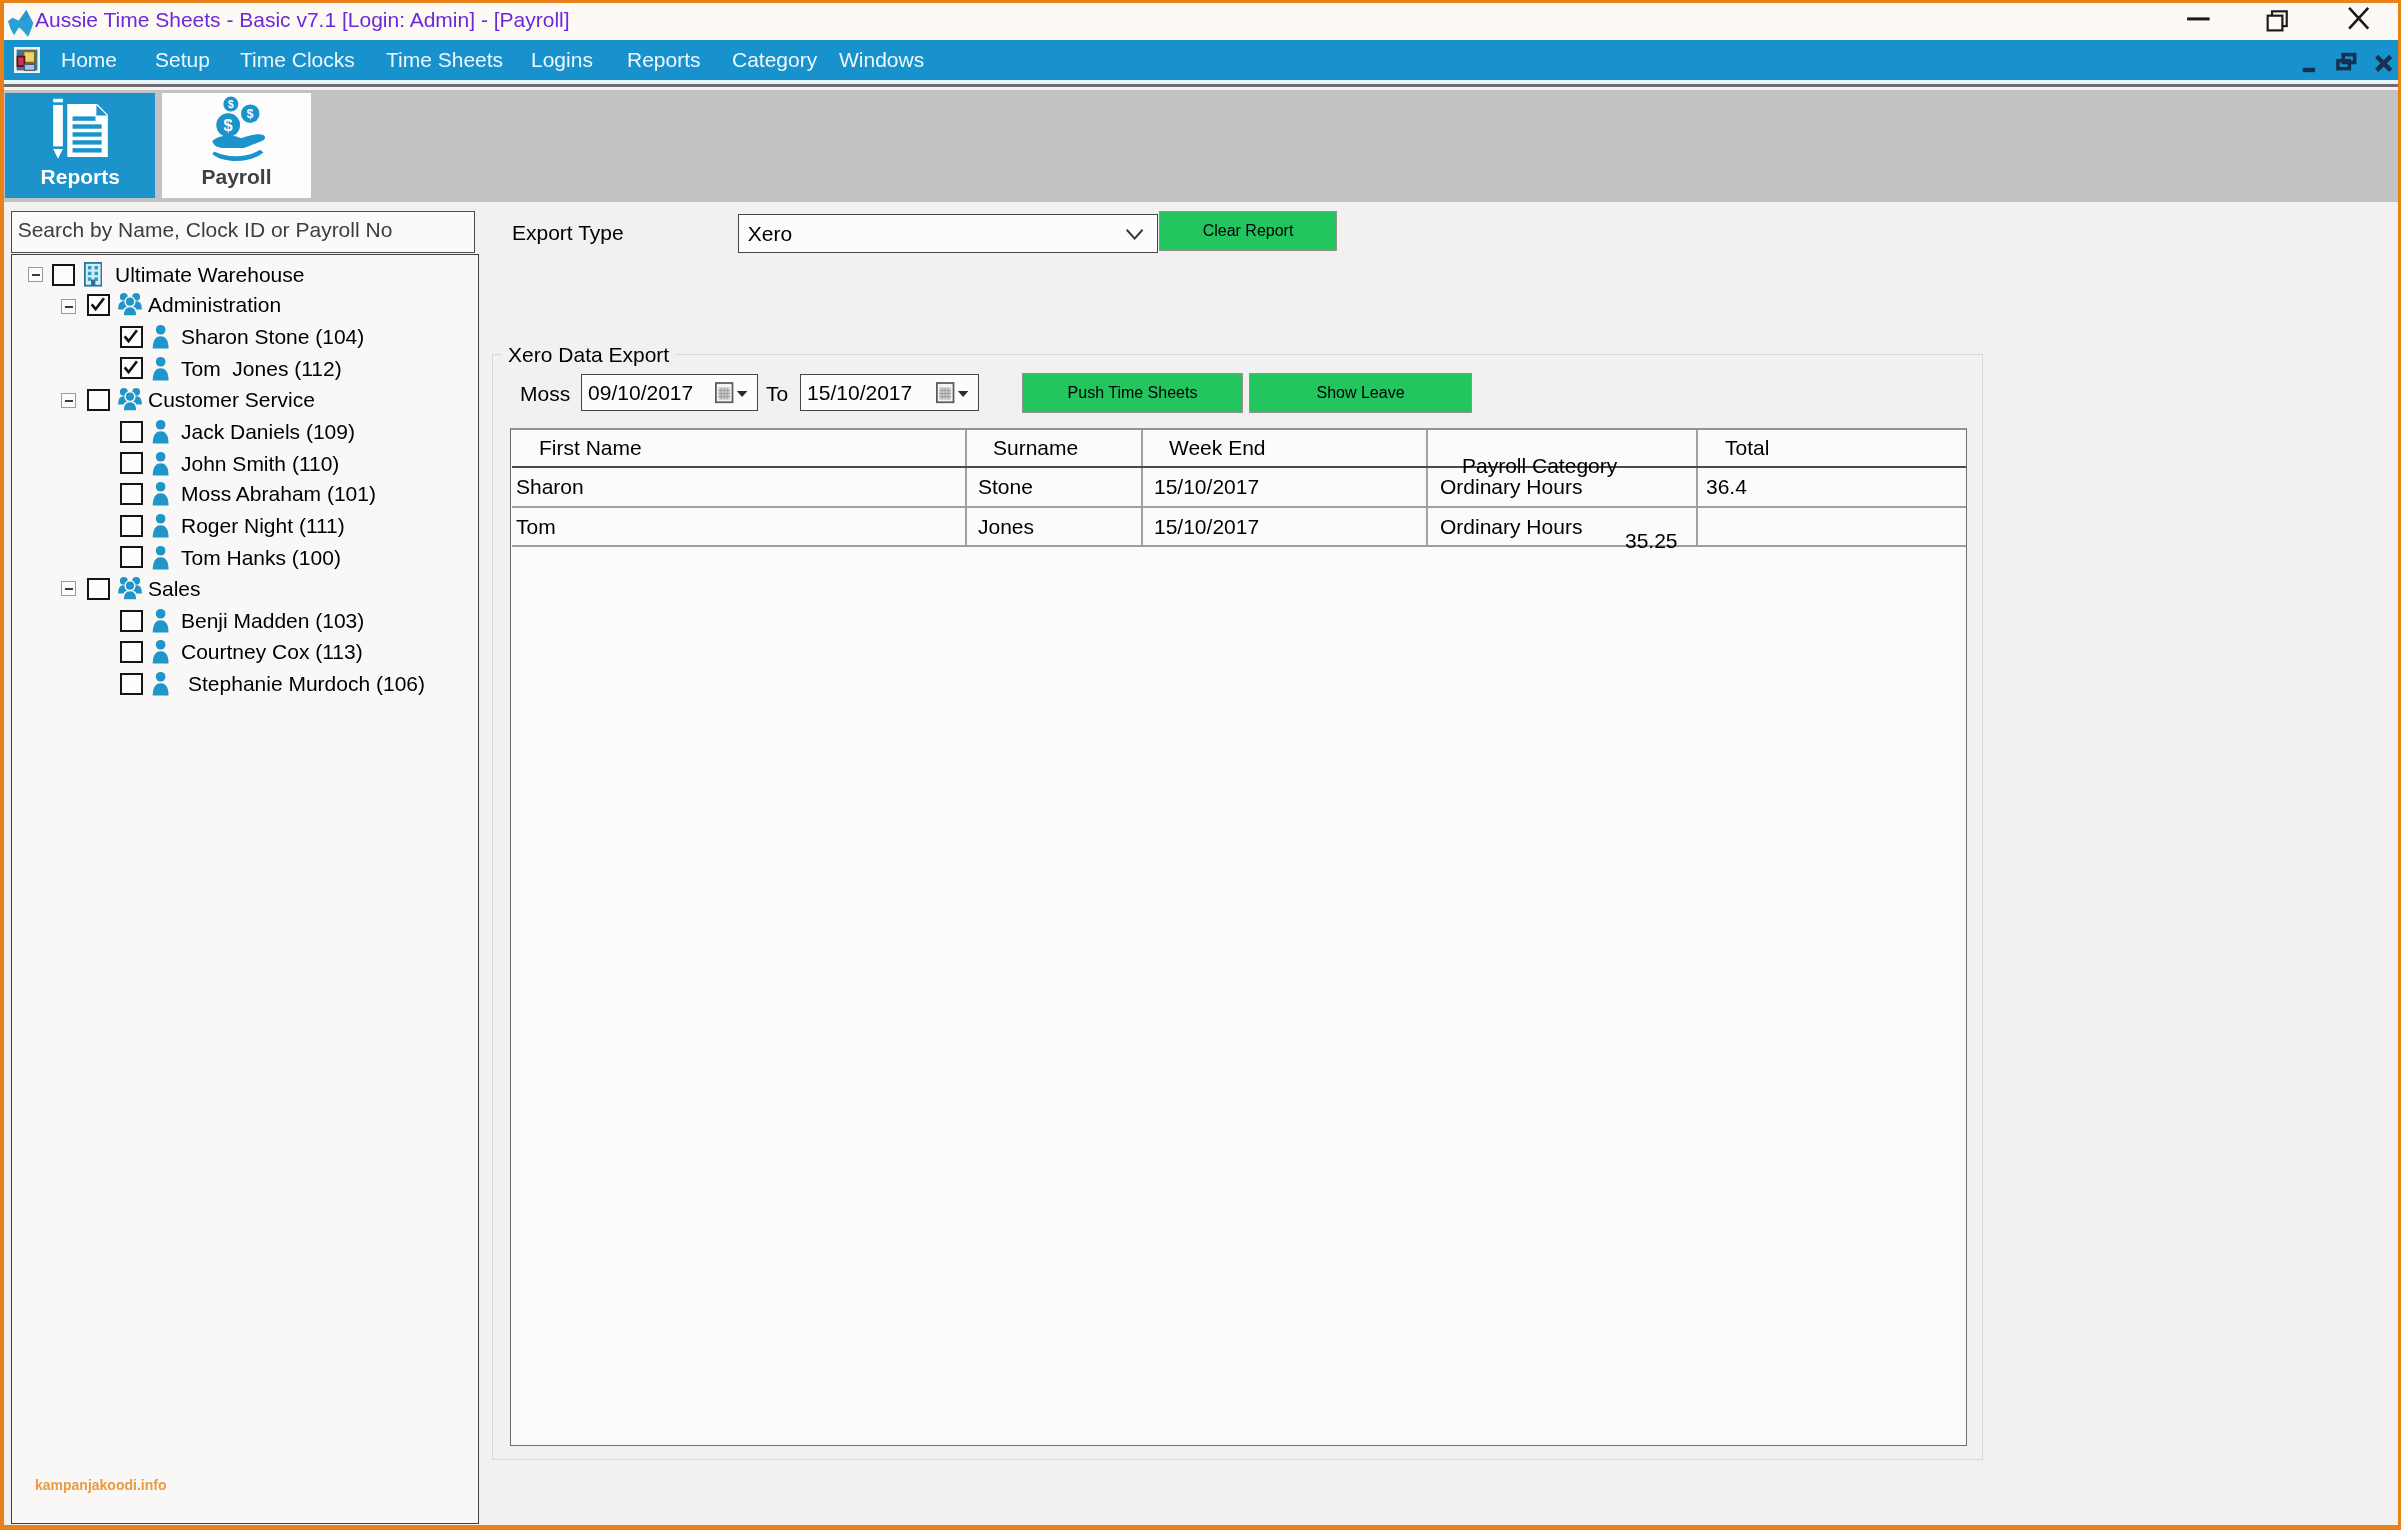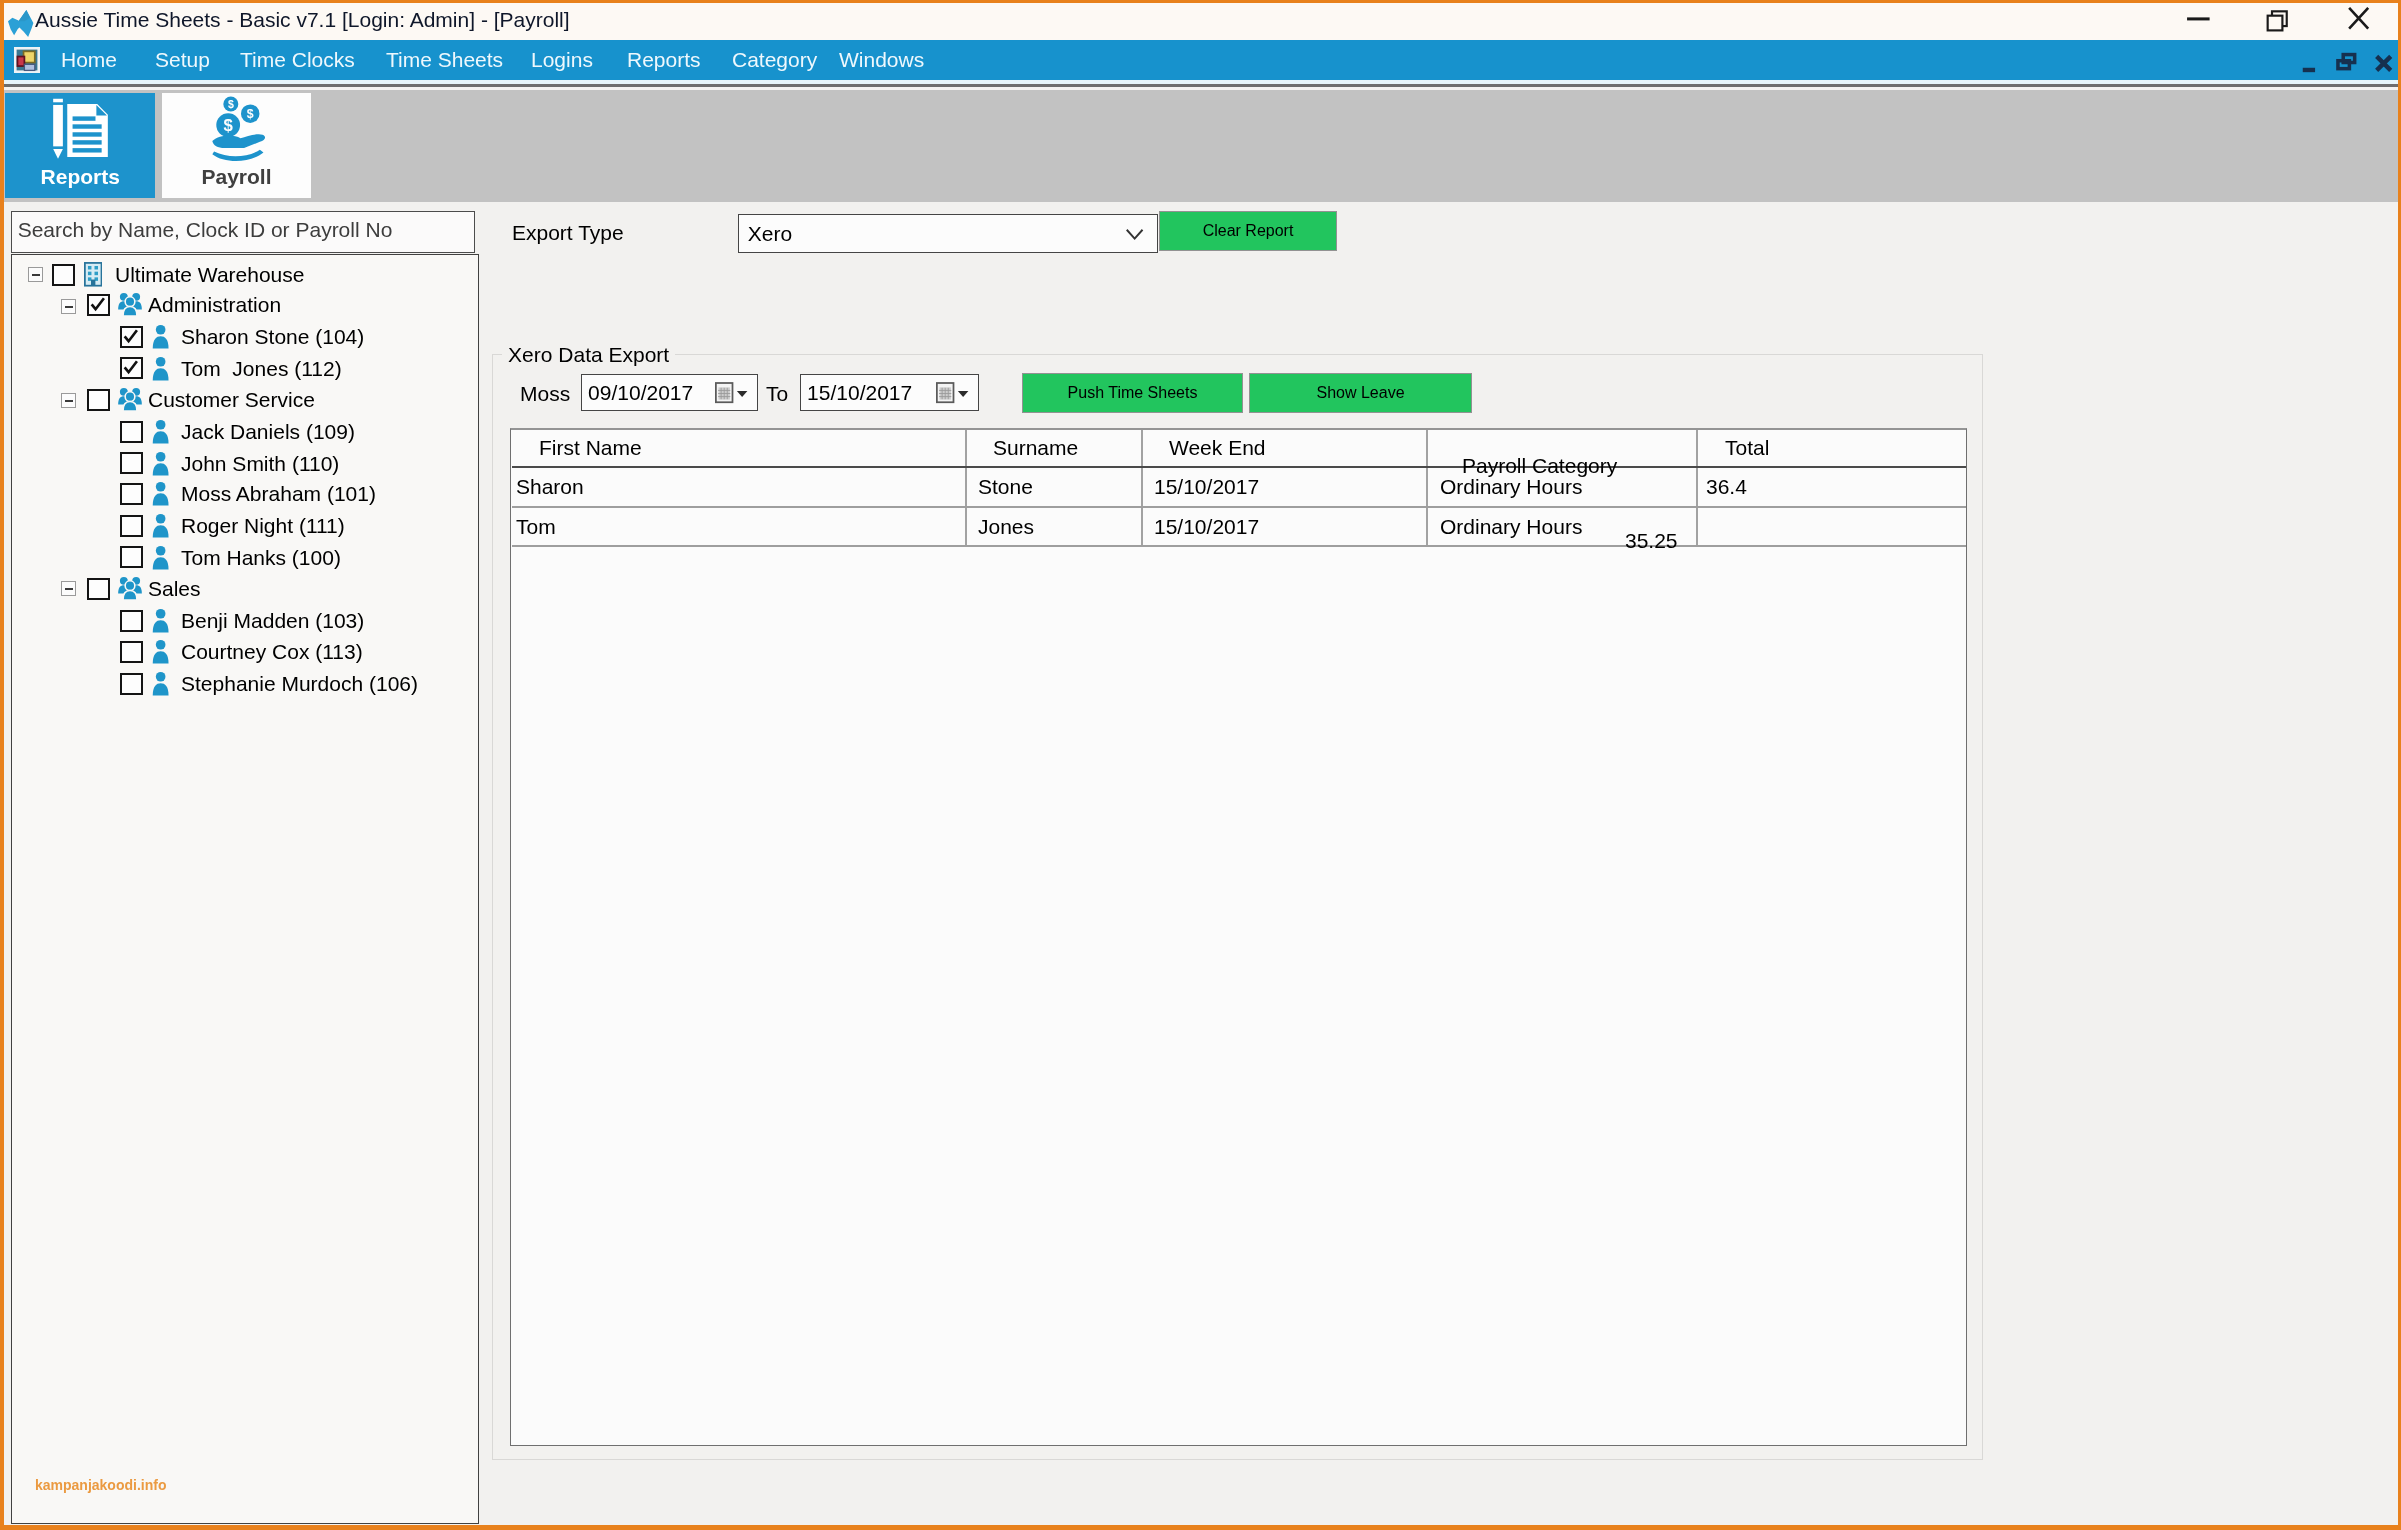--- a/index.html
+++ b/index.html
@@ -3,21 +3,21 @@
 <meta charset="utf-8">
 <style>
   html,body{margin:0;padding:0;}
   #page{position:relative;width:2401px;height:1530px;background:#f2f1ef;
     font-family:"Liberation Sans",sans-serif;overflow:hidden;}
   .abs{position:absolute;}
   
   .ob{position:absolute;background:#e8811c;z-index:50;}
   
   #titlebar{position:absolute;left:3.5px;top:2.6px;width:2394px;height:38px;background:#fdf9f4;}
-  #title{position:absolute;left:35px;top:7px;font-size:21px;line-height:26px;color:#0f172a;white-space:pre;}
+  #title{position:absolute;left:35px;top:7px;font-size:21px;line-height:26px;color:#6d28d9;white-space:pre;}
   
   #menubar{position:absolute;left:3.5px;top:40px;width:2394px;height:40px;background:#1792cd;}
   .mi{position:absolute;top:40px;height:40px;line-height:40px;color:#eef8fd;font-size:21px;}
   
   #strip1{position:absolute;left:3.5px;top:80px;width:2394px;height:4.4px;background:#e7f5fa;}
   #strip2{position:absolute;left:3.5px;top:84px;width:2394px;height:2.6px;background:#6e6e6e;}
   #strip3{position:absolute;left:3.5px;top:87px;width:2394px;height:3.5px;background:#f4f3f1;}
   
   #toolbar{position:absolute;left:3.5px;top:90px;width:2394px;height:112px;background:#c2c2c2;}
   #btnReports{position:absolute;left:5.3px;top:93px;width:150px;height:105px;background:#1d93cc;}
@@ -279,21 +279,21 @@
         </g>
       </svg>
   <div class="ttext" style="left:181px;top:639px;line-height:26px;">Courtney Cox (113)</div>
   <div class="cb" style="left:120px;top:673px;"></div>
   <svg class="abs" style="left:151px;top:671px" width="19.3" height="24.6" viewBox="0 0 22 28">
         <g fill="#1f95c9">
           <circle cx="11" cy="6.5" r="5.5"></circle>
           <path d="M2 28 C2 17.5 6 14 11 14 C16 14 20 17.5 20 28 Z"></path>
         </g>
       </svg>
-  <div class="ttext" style="left:181px;top:671px;line-height:26px;">Stephanie Murdoch (106)</div>
+  <div class="ttext" style="left:188px;top:671px;line-height:26px;">Stephanie Murdoch (106)</div>
   </div>
 
   <div class="label" style="left:512px;top:221px;line-height:23px;">Export Type</div>
   <div class="field" style="left:738px;top:214px;width:420px;height:39px;">
     <span style="position:absolute;left:8.8px;top:7px;font-size:21px;">Xero</span>
     <svg style="position:absolute;right:12.3px;top:13px" width="19.3" height="12.3" viewBox="0 0 22 14">
       <path d="M2 2 L11 12 L20 2" stroke="#333" stroke-width="2.2" fill="none"></path>
     </svg>
   </div>
   <div class="btn" style="left:1159px;top:211px;width:178px;height:40px;line-height:38px;">Clear Report</div>

